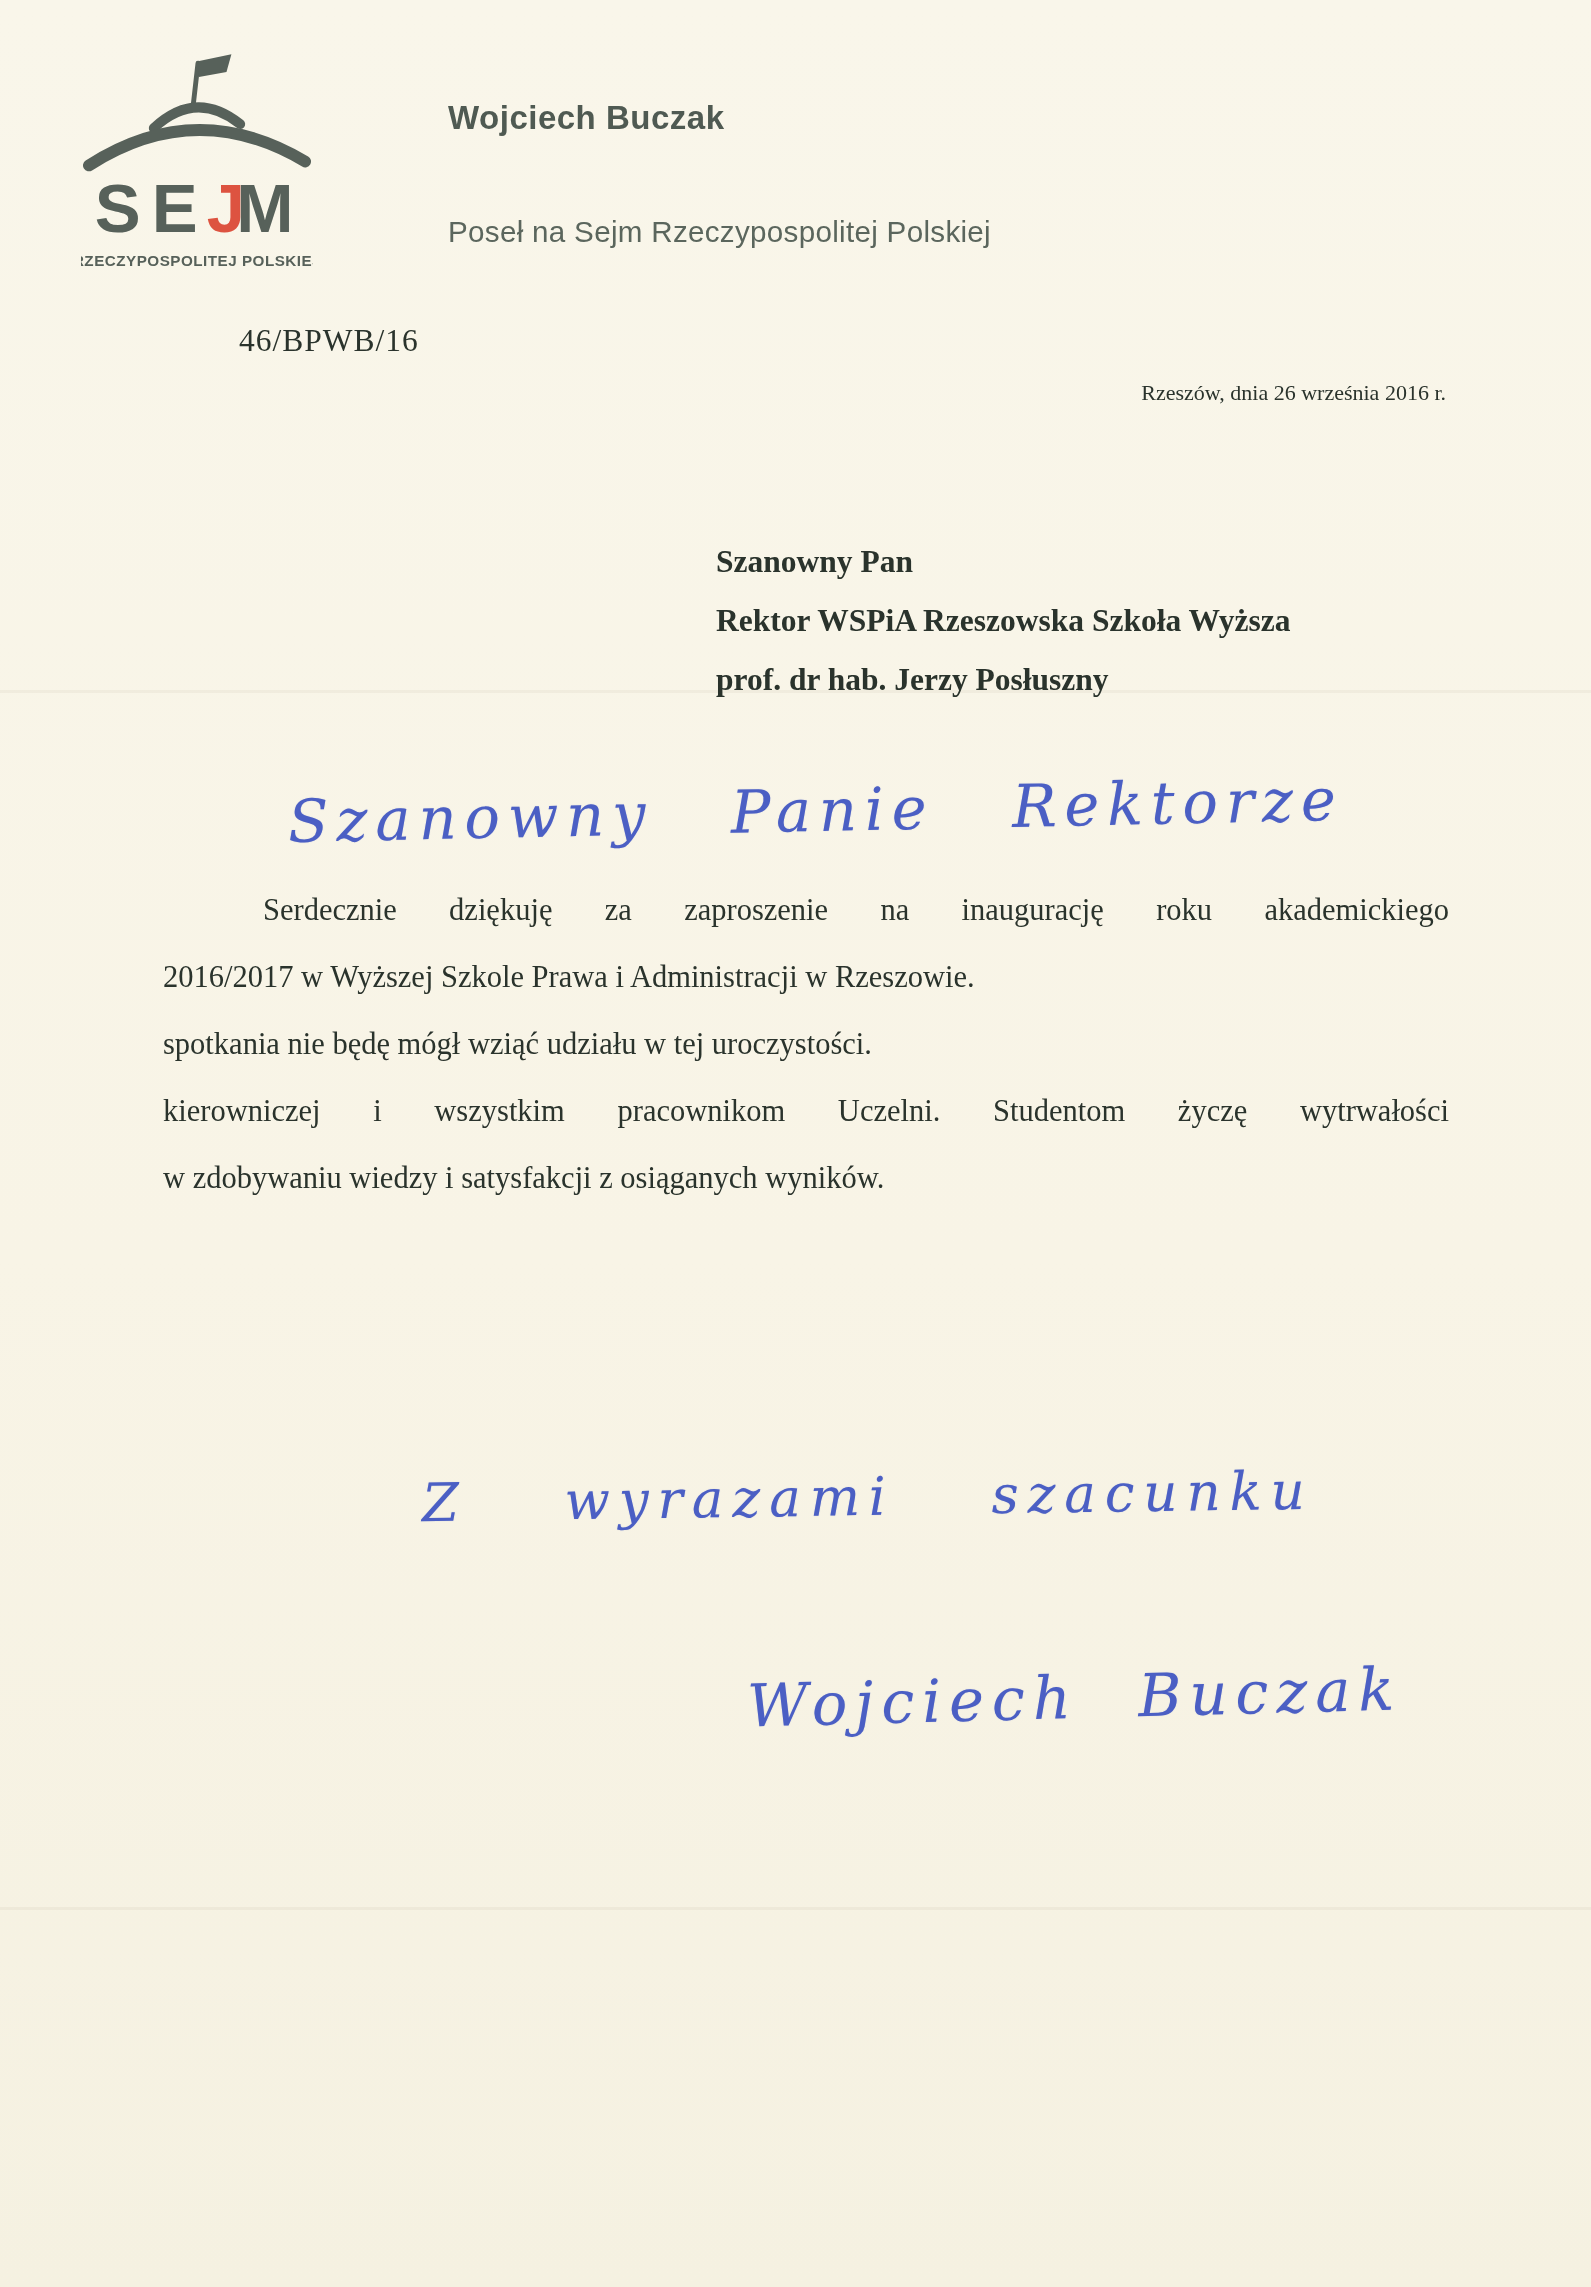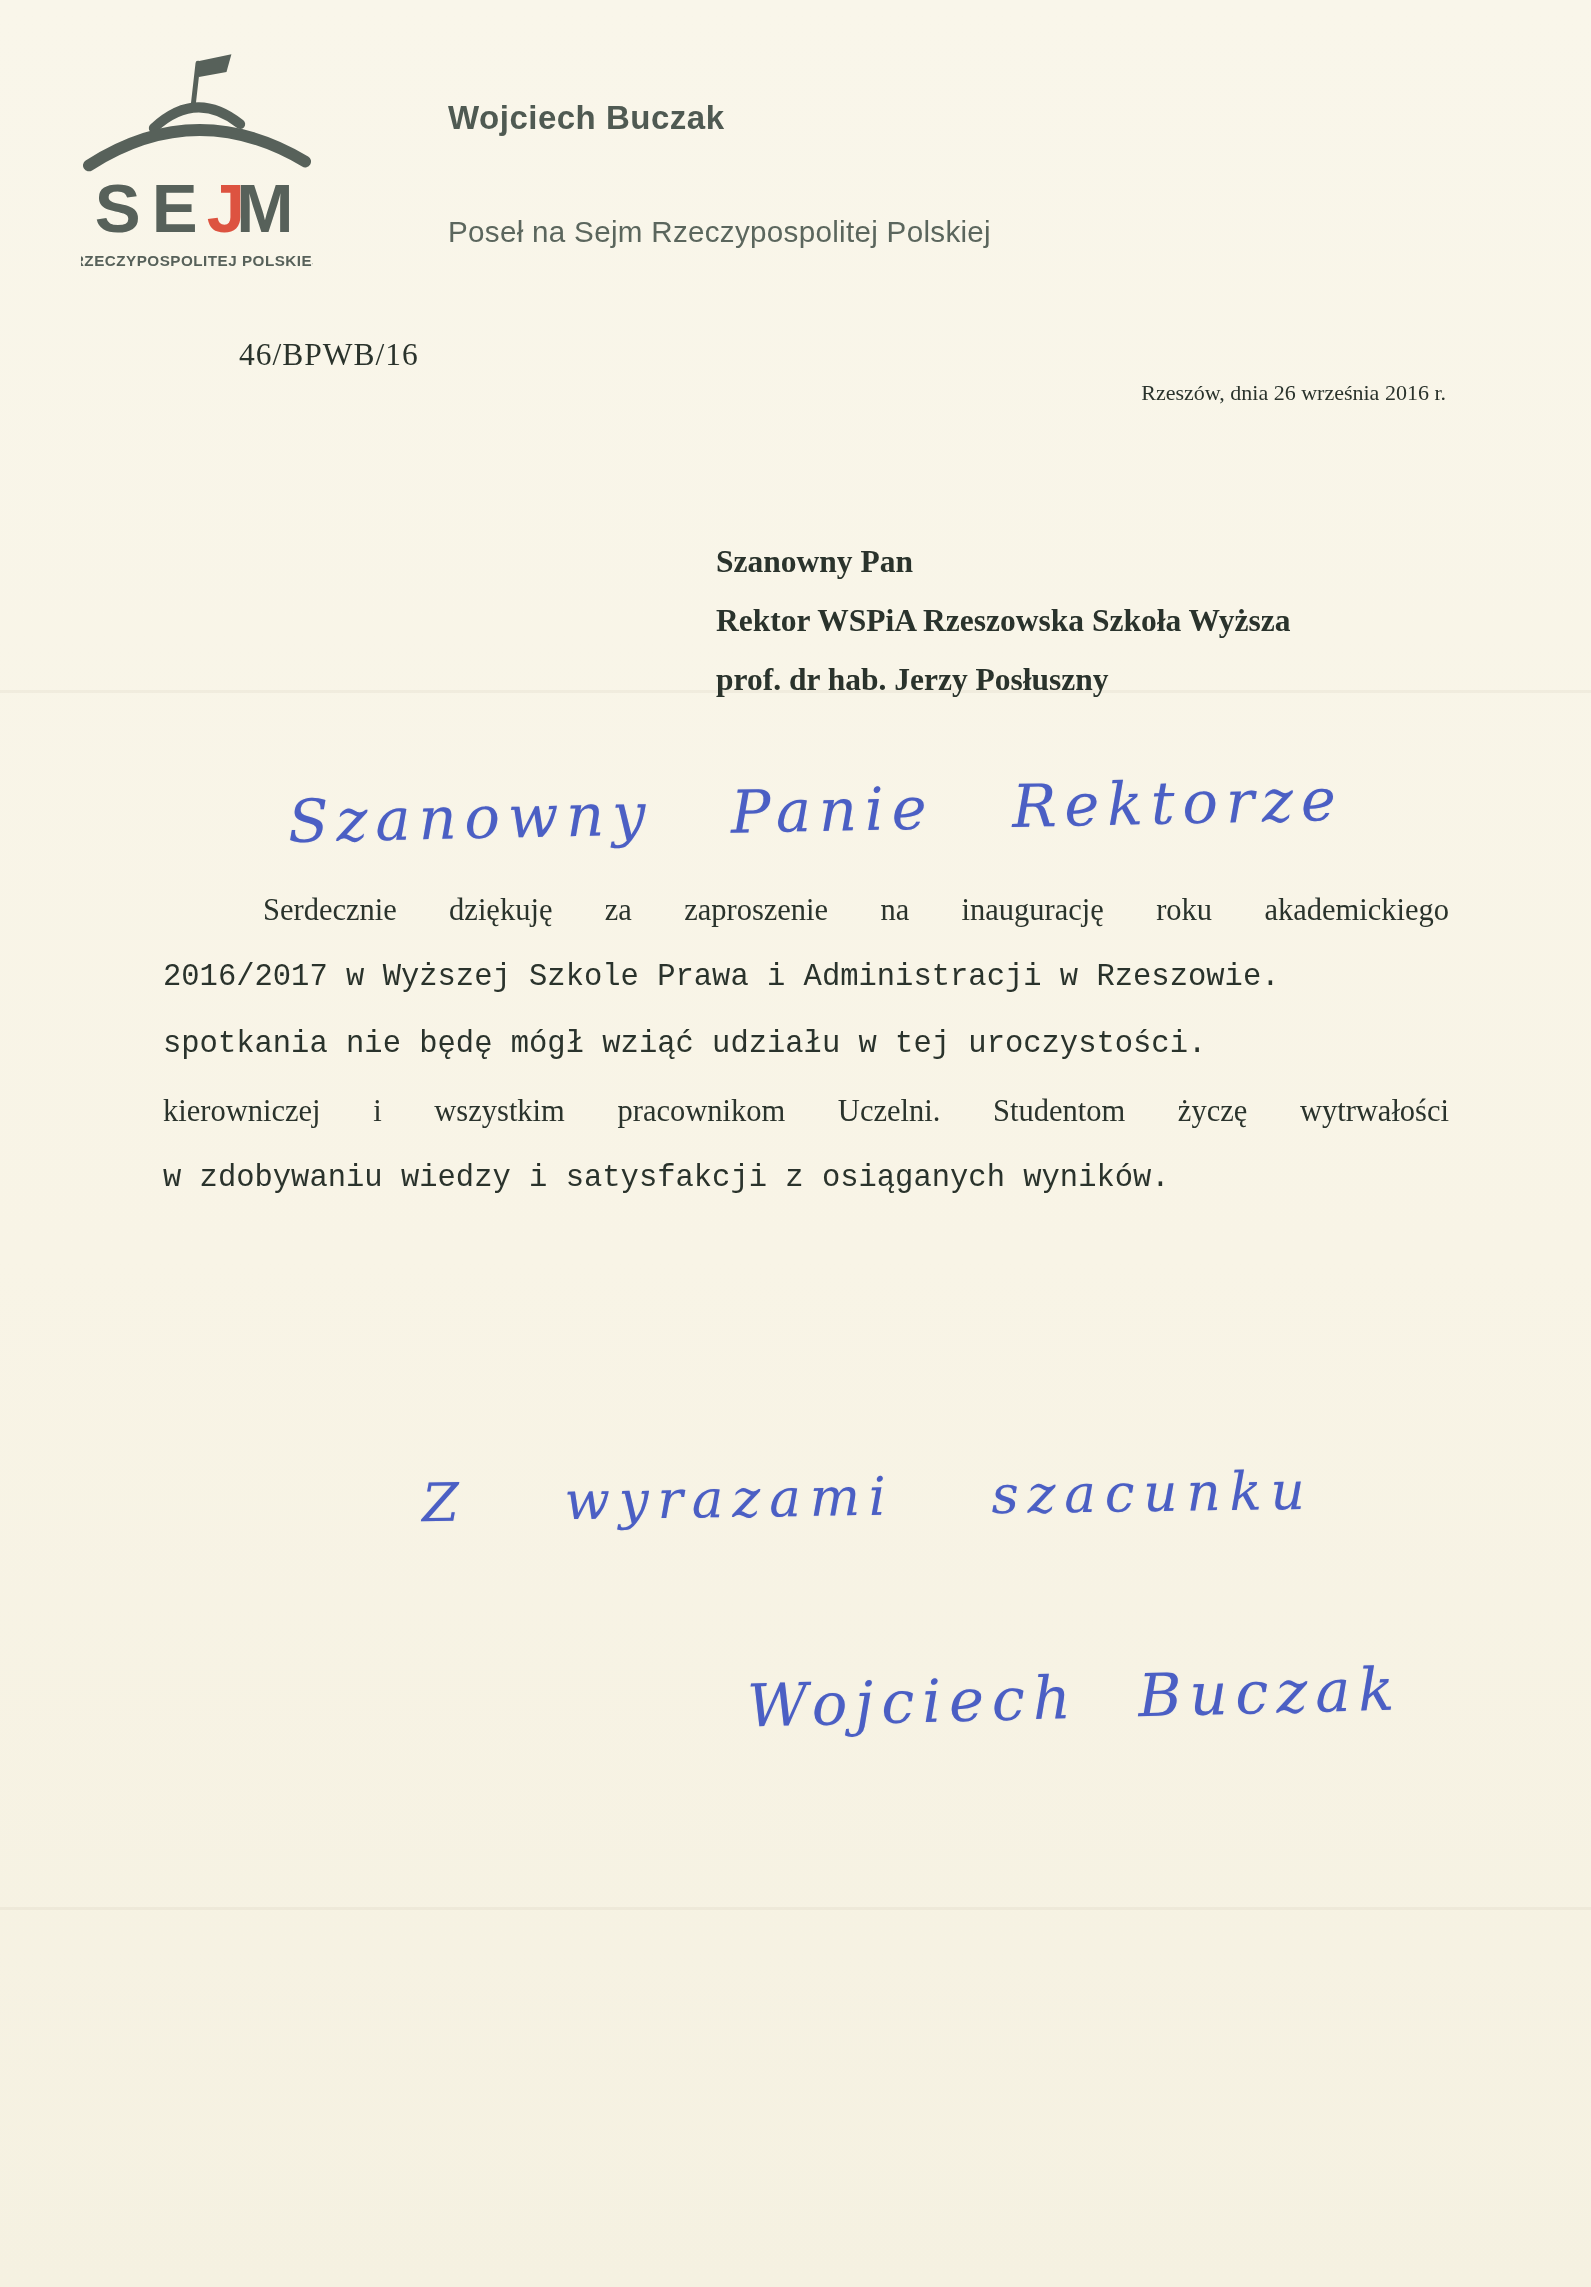--- a/index.html
+++ b/index.html
@@ -19,21 +19,21 @@
     position:absolute;left:448px;top:99px;
     font-family:"Liberation Sans",sans-serif;
     font-weight:bold;font-size:33px;color:#4f5a52;letter-spacing:0.5px;
   }
   .lh-title{
     position:absolute;left:448px;top:215px;
     font-family:"Liberation Sans",sans-serif;
     font-size:29.6px;color:#5b665d;letter-spacing:0.3px;text-align:center;
   }
   
-  .refnum{position:absolute;left:239px;top:323px;font-size:31.5px;letter-spacing:1px;margin-top:14px;}
+  .refnum{position:absolute;left:239px;top:323px;font-size:31.5px;letter-spacing:1px;}
   .dateline{position:absolute;right:146px;top:380px;font-size:22px;}
   
   .recipient{position:absolute;left:716px;top:532px;font-weight:bold;font-size:31.5px;line-height:59px;}
   .recipient div{white-space:nowrap;}
   
   .hand{
     position:absolute;
     font-family:"DejaVu Serif",serif;font-style:italic;
     color:#4b5fc4;white-space:nowrap;
     text-shadow:0 0 1px rgba(75,95,196,0.35);
@@ -42,21 +42,21 @@
   .hand-closing{left:422px;top:1466px;font-size:53px;letter-spacing:8.9px;word-spacing:71px;transform:rotate(-0.8deg);}
   .hand-signature{left:747px;top:1663px;font-size:59px;letter-spacing:7.9px;word-spacing:33px;transform:rotate(-1.5deg);}
   
   .body-text{position:absolute;left:163px;top:877px;width:1286px;font-size:30.5px;}
   .bline{
     width:1286px;height:67px;line-height:67px;
     text-align:justify;text-align-last:justify;
     white-space:normal;
   }
   .bline.first{text-indent:100px;}
-  .bline.last{text-align-last:left;font-family:Liberation Mono, monospace;}
+  .bline.last{text-align-last:left;}
 </style>
 </head>
 <body>
 
 <div class="page">
 
   <div class="crease" style="top:690px"></div>
   <div class="crease" style="top:1907px"></div>
 
   <svg class="logo" viewBox="0 0 236 232">

